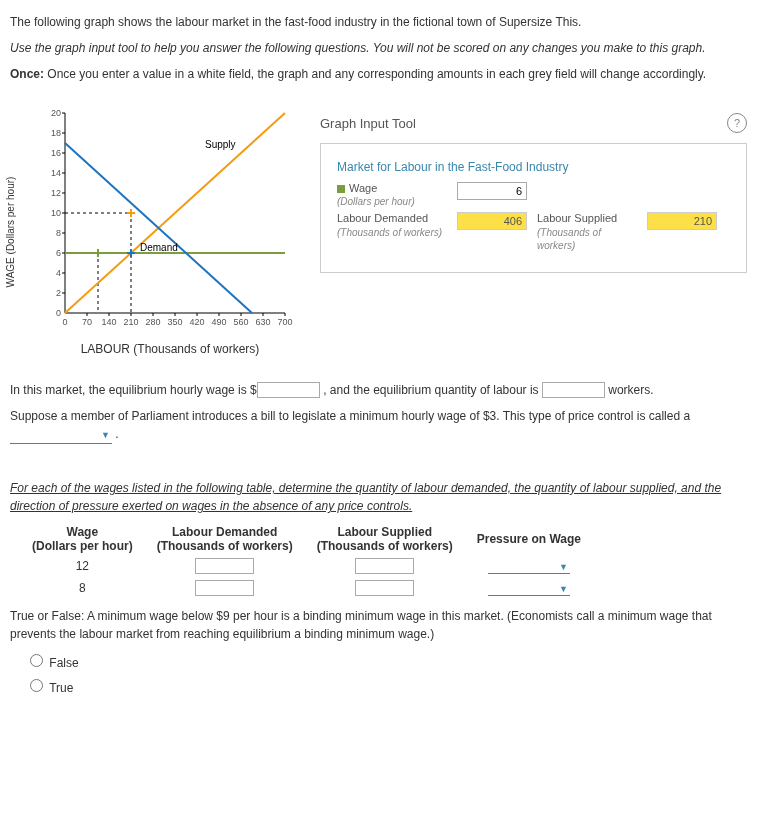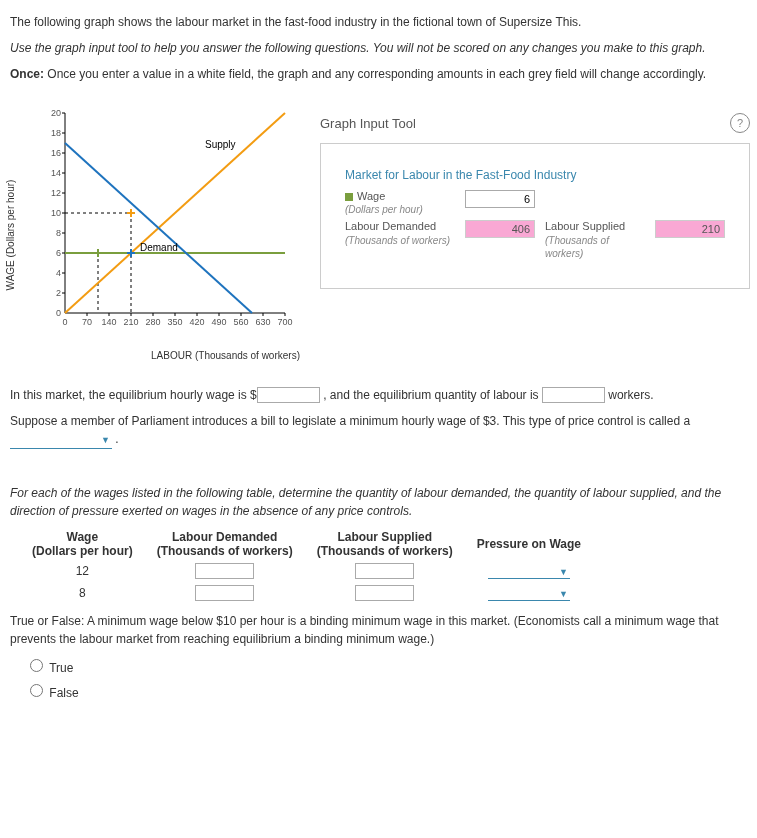--- a/index.html
+++ b/index.html
@@ -16,56 +16,56 @@
   .graph-container { position: relative; padding-left: 30px; }
   .ylabel {
     position: absolute;
     left: 0;
     top: 50%;
     transform: translate(-50%, -50%) rotate(-90deg);
     font-size: 10px;
     white-space: nowrap;
   }
   svg.graph { display: block; }
-  .xlabel { font-size: 10px; text-align: right; margin-top: 12px; }
+  .xlabel { font-size: 12px; text-align: center; margin-top: 4px; }
   .tool-panel { flex: 1; }
   .tool-header {
     display: flex;
     justify-content: space-between;
     align-items: center;
     padding: 5px 0 10px 0;
     font-size: 13px;
     color: #555;
   }
   .help-icon {
     width: 18px; height: 18px;
     border: 1px solid #888;
     border-radius: 50%;
     display: flex; align-items: center; justify-content: center;
     font-size: 11px; color: #888;
   }
   .market-box {
     border: 1px solid #ccc;
-    padding: 24px;
+    padding: 16px;
   }
   .market-title { color: #3a87ad; font-size: 12px; margin-bottom: 8px; }
   .legend-sq {
     display: inline-block; width: 8px; height: 8px;
     background: #7a9e3e; margin-right: 4px; vertical-align: middle;
   }
   .field-row { display: flex; align-items: flex-start; gap: 10px; margin: 4px 0; font-size: 11px; }
   .field-label { width: 110px; color: #555; line-height: 1.2; }
   .field-label small { color: #888; font-size: 10px; font-style: italic; }
   .white-field {
     width: 60px; text-align: right; padding: 2px 4px;
     border: 1px solid #aaa; background: #fff; font-size: 11px;
   }
   .grey-field {
     width: 60px; text-align: right; padding: 2px 4px;
-    border: 1px solid #ccc; background: #f9a8d4; font-size: 11px; color: #555;
+    border: 1px solid #ccc; background: #fde047; font-size: 11px; color: #555;
   }
   .inline-input {
     border: 1px solid #aaa;
     padding: 1px 3px;
     width: 55px;
     font-size: 11px;
     vertical-align: baseline;
   }
   .dropdown-blank {
     display: inline-block;
@@ -86,21 +86,21 @@
     margin: 6px 0 6px 10px;
     font-size: 12px;
   }
   table.qtable th { font-weight: bold; padding: 2px 12px; text-align: center; }
   table.qtable td { padding: 3px 12px; text-align: center; }
   .table-input {
     width: 55px; border: 1px solid #aaa; padding: 1px; font-size: 11px; text-align: center;
   }
   .radio-group { margin: 8px 0 0 15px; }
   .radio-group label { display: block; margin: 6px 0; font-size: 12px; }
-  .section-gap { margin-top: 35px; }
+  .section-gap { margin-top: 35px; text-decoration: underline; }
 </style>
 </head>
 <body>
 
 <p>The following graph shows the labour market in the fast-food industry in the fictional town of Supersize This.</p>
 
 <p class="italic">Use the graph input tool to help you answer the following questions. You will not be scored on any changes you make to this graph.</p>
 
 <p>
   <strong>Once:</strong><span> Once you enter a value in a white field, the graph and any corresponding amounts in each grey field will change accordingly.</span>
@@ -249,18 +249,18 @@
     </tr>
     <tr>
       <td>8</td>
       <td><input class="table-input" style=""></td>
       <td><input class="table-input" style=""></td>
       <td><span class="dropdown-blank" style="min-width:80px"></span></td>
     </tr>
   </tbody>
 </table>
 
-<p>True or False: A minimum wage below $10 per hour is a binding minimum wage in this market. (Economists call a minimum wage that prevents the labour market from reaching equilibrium a binding minimum wage.)</p>
+<p>True or False: A minimum wage below $9 per hour is a binding minimum wage in this market. (Economists call a minimum wage that prevents the labour market from reaching equilibrium a binding minimum wage.)</p>
 
 <div class="radio-group">
+  <label><input type="radio" name="tf" style=""> <span>False</span></label>
   <label><input type="radio" name="tf" style=""> <span>True</span></label>
-  <label><input type="radio" name="tf" style=""> <span>False</span></label>
 </div>
 
 </body></html>

